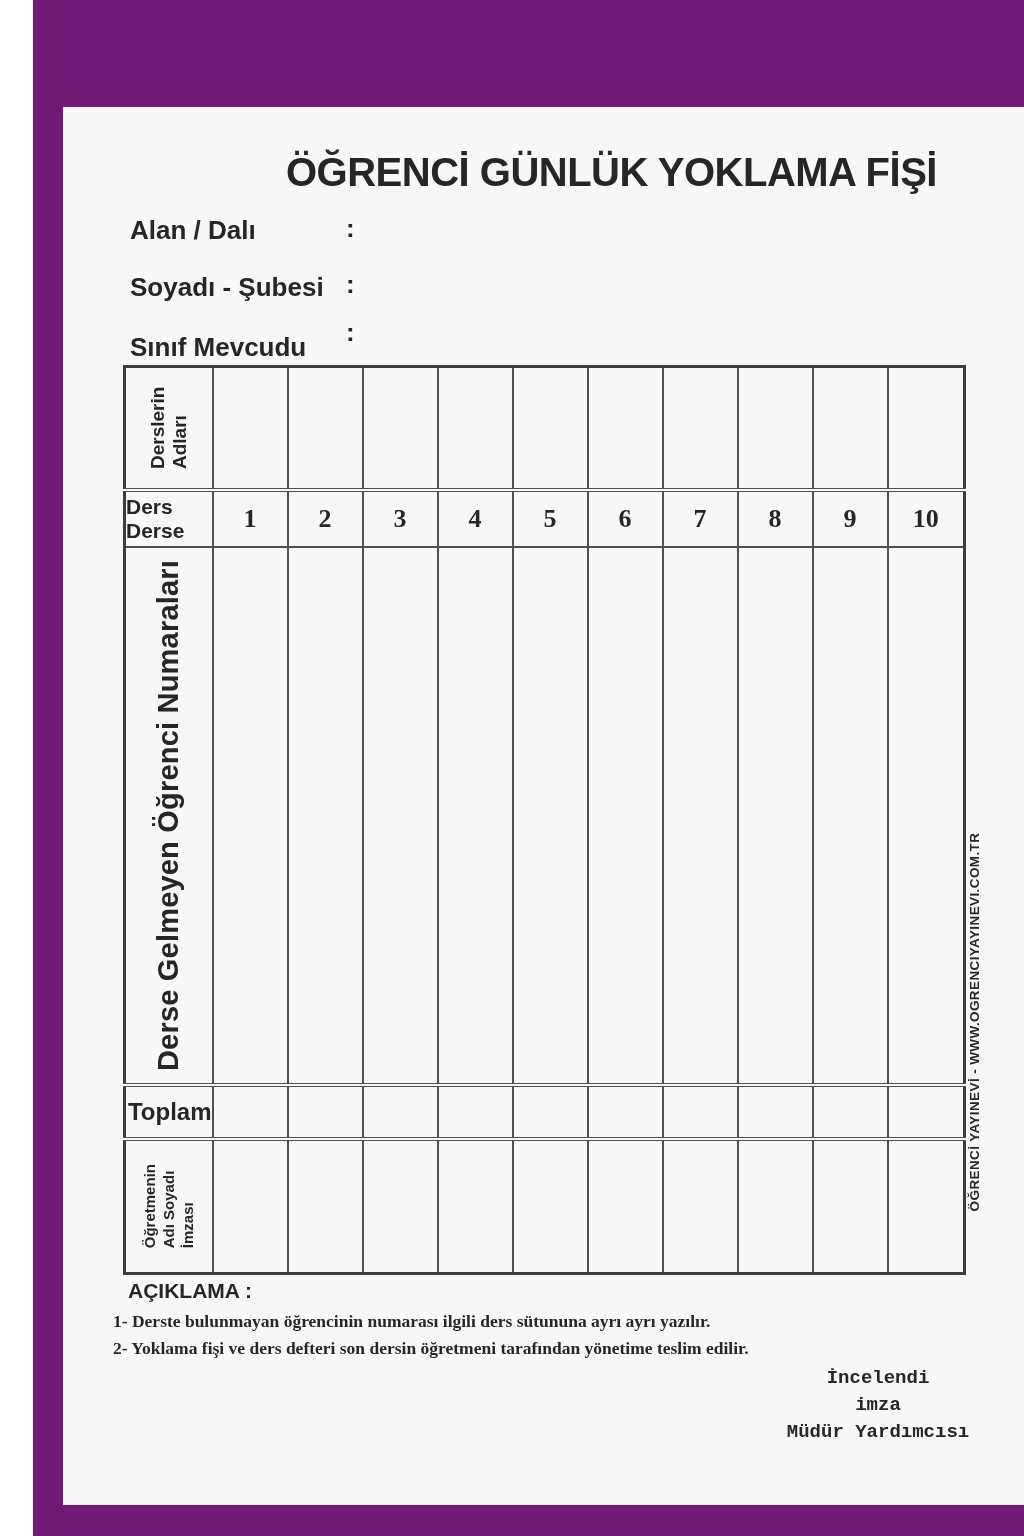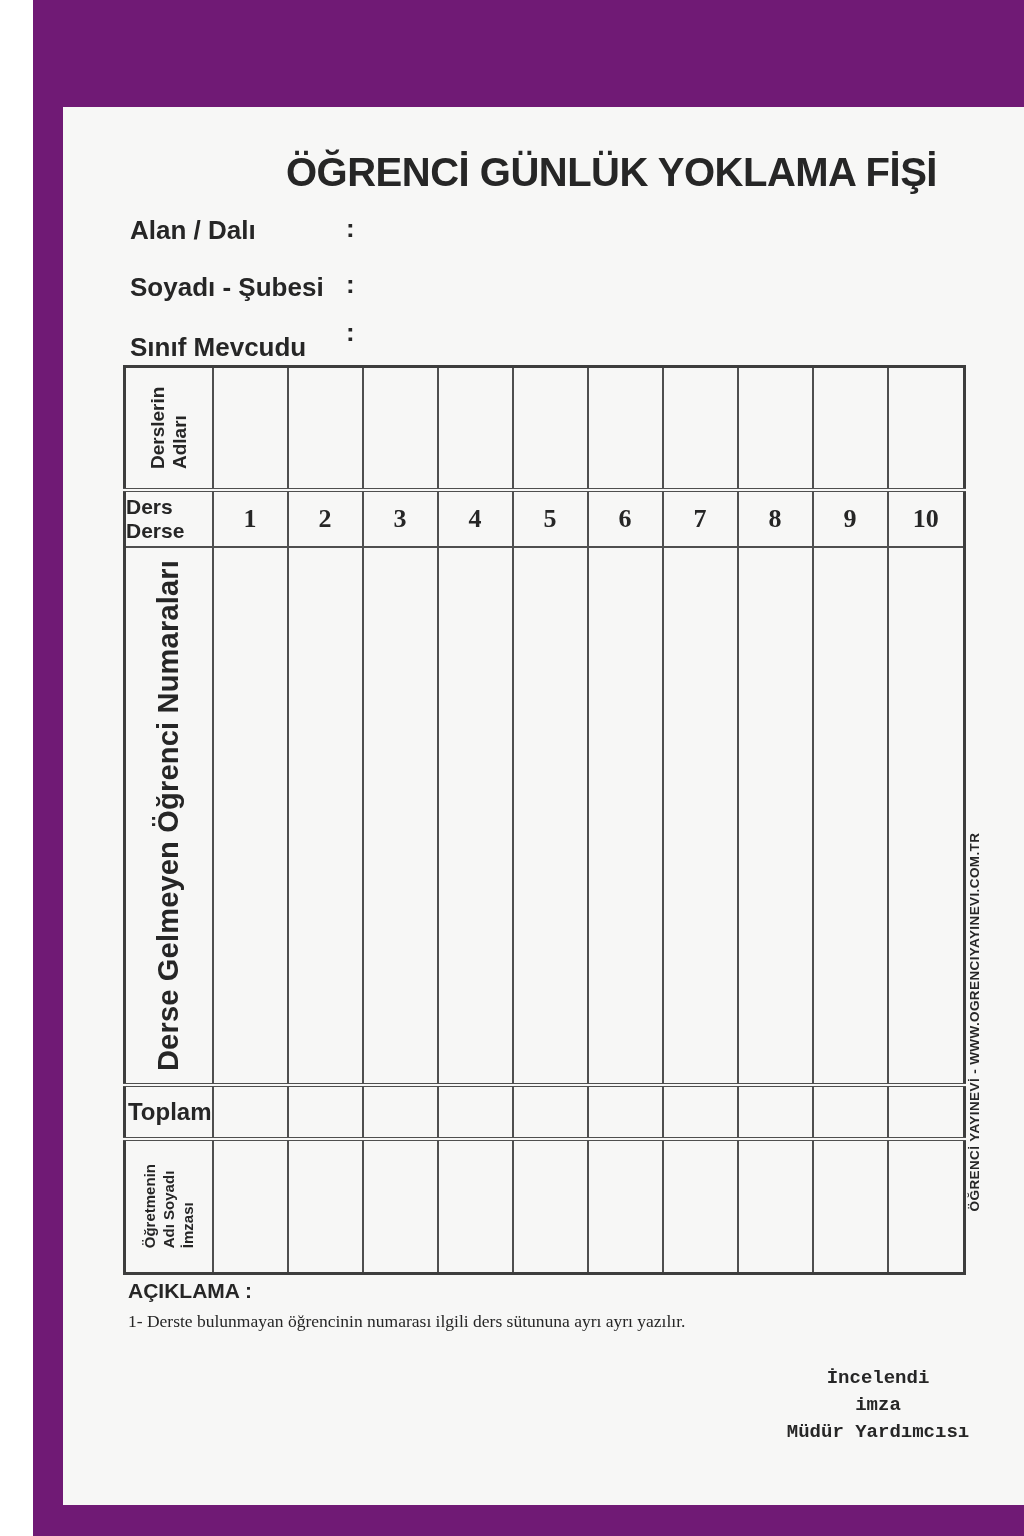--- a/index.html
+++ b/index.html
@@ -34,22 +34,22 @@
   .rot .block{display:block;white-space:nowrap;text-align:left;}
   .rot-lessons{font-size:19px;line-height:1.15;}
   .rot-absent{font-size:29px;letter-spacing:0.2px;}
   .rot-teacher{font-size:15px;line-height:1.25;}
   .hour-label{font-size:21px;font-weight:bold;line-height:1.15;}
   .hour-label .block{display:block;}
   .hour{text-align:center;font-family:"Liberation Serif",serif;font-size:26px;font-weight:bold;}
   .total-label{font-size:24px;font-weight:bold;padding-left:3px;text-align:left;}
   
   .notes-heading{position:absolute;left:65px;top:1172px;font-size:21px;font-weight:bold;}
-  .note{position:absolute;left:65px;font-family:"Liberation Serif",serif;font-size:17.5px;
-        font-weight:normal;white-space:nowrap;}
+  .note{position:absolute;left:50px;font-family:"Liberation Serif",serif;font-size:17.5px;
+        font-weight:bold;white-space:nowrap;}
   .note1{top:1204px;} .note2{top:1231px;}
   .signoff{position:absolute;left:665px;top:1258px;width:300px;text-align:center;
            font-family:Liberation Mono, monospace;font-size:19px;font-weight:bold;line-height:27px;}
   
   .publisher{position:absolute;left:673px;top:906px;width:480px;height:18px;
              transform:rotate(-90deg);font-size:13.5px;font-weight:bold;letter-spacing:0.4px;
              white-space:nowrap;text-align:center;}
 </style>
 </head>
 <body>
@@ -167,20 +167,21 @@
         <td></td>
         <td></td>
         <td></td>
         <td></td>
       </tr>
     </tbody>
       </table>
 
     <div class="notes-heading">AÇIKLAMA :</div>
     <div class="note note1">1- Derste bulunmayan öğrencinin numarası ilgili ders sütununa ayrı ayrı yazılır.</div>
+    <div class="note note2">2- Yoklama fişi ve ders defteri son dersin öğretmeni tarafından yönetime teslim edilir.</div>
 
     <div class="signoff">
       <div>İncelendi</div>
       <div>imza</div>
       <div>Müdür Yardımcısı</div>
     </div>
 
     <div class="publisher">ÖĞRENCİ YAYINEVİ - WWW.OGRENCIYAYINEVI.COM.TR</div>
 
   </div>

